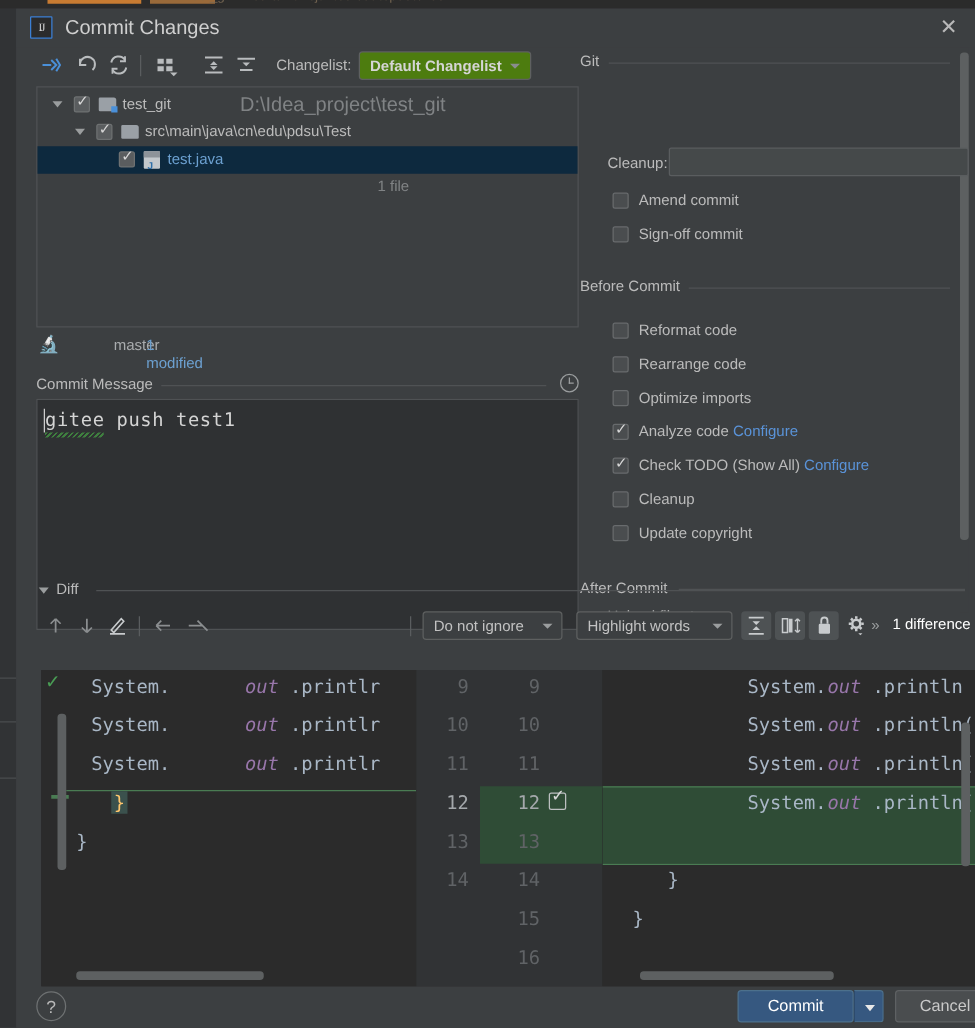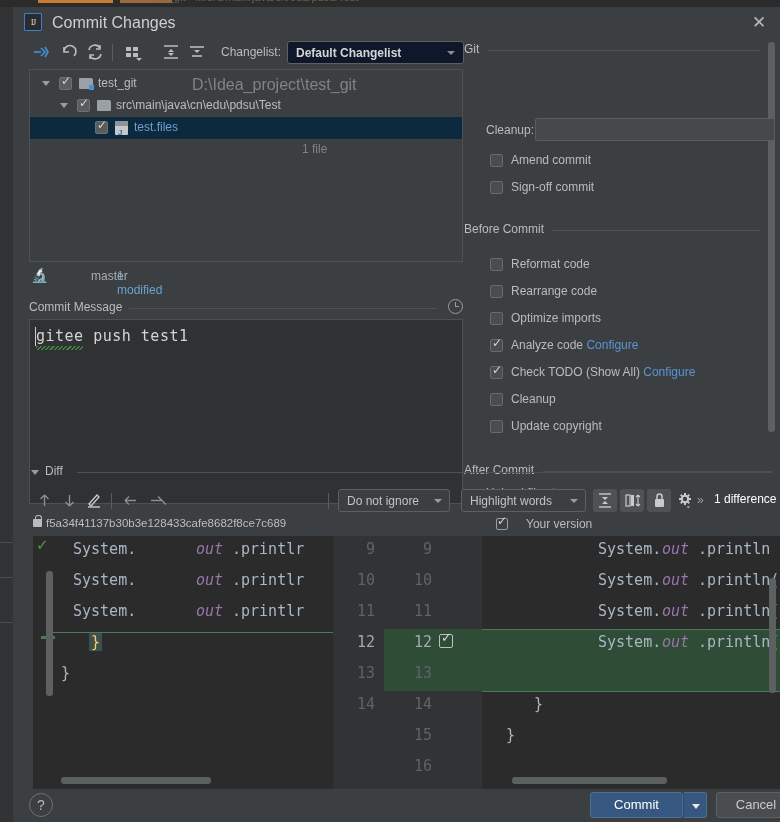--- a/index.html
+++ b/index.html
@@ -64,22 +64,22 @@
 
   #cl-toolbar { position:relative; height:29px; }
   .tb-icon {
     position:absolute; top:3px; width:24px; height:22px; cursor:pointer;
   }
   .tb-sep { position:absolute; top:6px; width:1px; height:17px; background:#5a5d5f; }
   #cl-toolbar .cl-label {
     position:absolute; left:208px; top:7px; font-size:12px; color:#bbbbbb;
   }
   #cl-combo {
-    position:absolute; left:274px; top:3px; width:177px; height:23px;
-    background:#0f172a; border:1px solid #5e6060; border-radius:3px;
+    position:absolute; left:274px; top:3px; width:138px; height:23px;
+    background:#4d7c0f; border:1px solid #5e6060; border-radius:3px;
   }
   #cl-combo .val {
     position:absolute; left:8px; top:4px; font-size:12px; color:#d5d5d5; font-weight:bold;
   }
   #cl-combo .arrow {
     position:absolute; right:8px; top:9px; width:0; height:0;
     border-left:4px solid transparent; border-right:4px solid transparent;
     border-top:4px solid #8a8d8e;
   }
 
@@ -413,21 +413,21 @@
           <div class="tw" style="left:30px"></div>
           <div class="cbx on" style="left:47px"></div>
           <div class="folder" style="left:67px"></div>
           <div class="t-name" style="left:86px;top:3px">src\main\java\cn\edu\pdsu\Test</div>
           <div class="t-meta" style="left:272px;top:3px">1 file</div>
         </div>
 
         <div class="tree-row sel">
           <div class="cbx on" style="left:65px"></div>
           <div class="jfile" style="left:85px"></div>
-          <div class="t-name link" style="left:104px;top:3px">test.files</div>
+          <div class="t-name link" style="left:104px;top:3px">test.java</div>
         </div>
       </div>
 
       <div id="branch-bar">
         <div class="bicon">🔬</div>
         <div class="bname">master</div>
         <div class="bmod">1 modified</div>
       </div>
 
       <div id="cm-header">
@@ -584,26 +584,20 @@
             <path d="M15.2 5.8 l-1.4 1.4"></path>
               <path d="M8.2 12.8 l-1.4 1.4"></path>
           </g>
           <path d="M14 16 l3 3 l3 -3" fill="#c8cbcd" transform="scale(.55) translate(9,16)"></path>
         </svg>
       </div>
       <div class="chev" style="left:684px">»</div>
       <div class="dcount" style="left:701px">1 difference</div>
     </div>
 
-    <div id="diff-sub">
-      <div class="lock"></div>
-      <div class="hash">f5a34f41137b30b3e128433cafe8682f8ce7c689</div>
-      <div class="yv-box"></div>
-      <div class="yv-lbl">Your version</div>
-    </div>
 
     <div id="diff-body">
 
       <div class="dpane" style="left:0;width:300px;background:#2b2b2b">
         <div class="accept-chev" style="left:3px;top:0px">✓</div>
         <div class="addline" style="left:20px;top:96px;right:0"></div>
         <div class="addline" style="left:8px;top:100px;width:14px;height:3px;background:#4a7c53"></div>
 
         <div class="code c-def" style="left:40px;top:4px">        System.</div>
         <div class="code c-fld" style="left:163px;top:4px">out</div>

